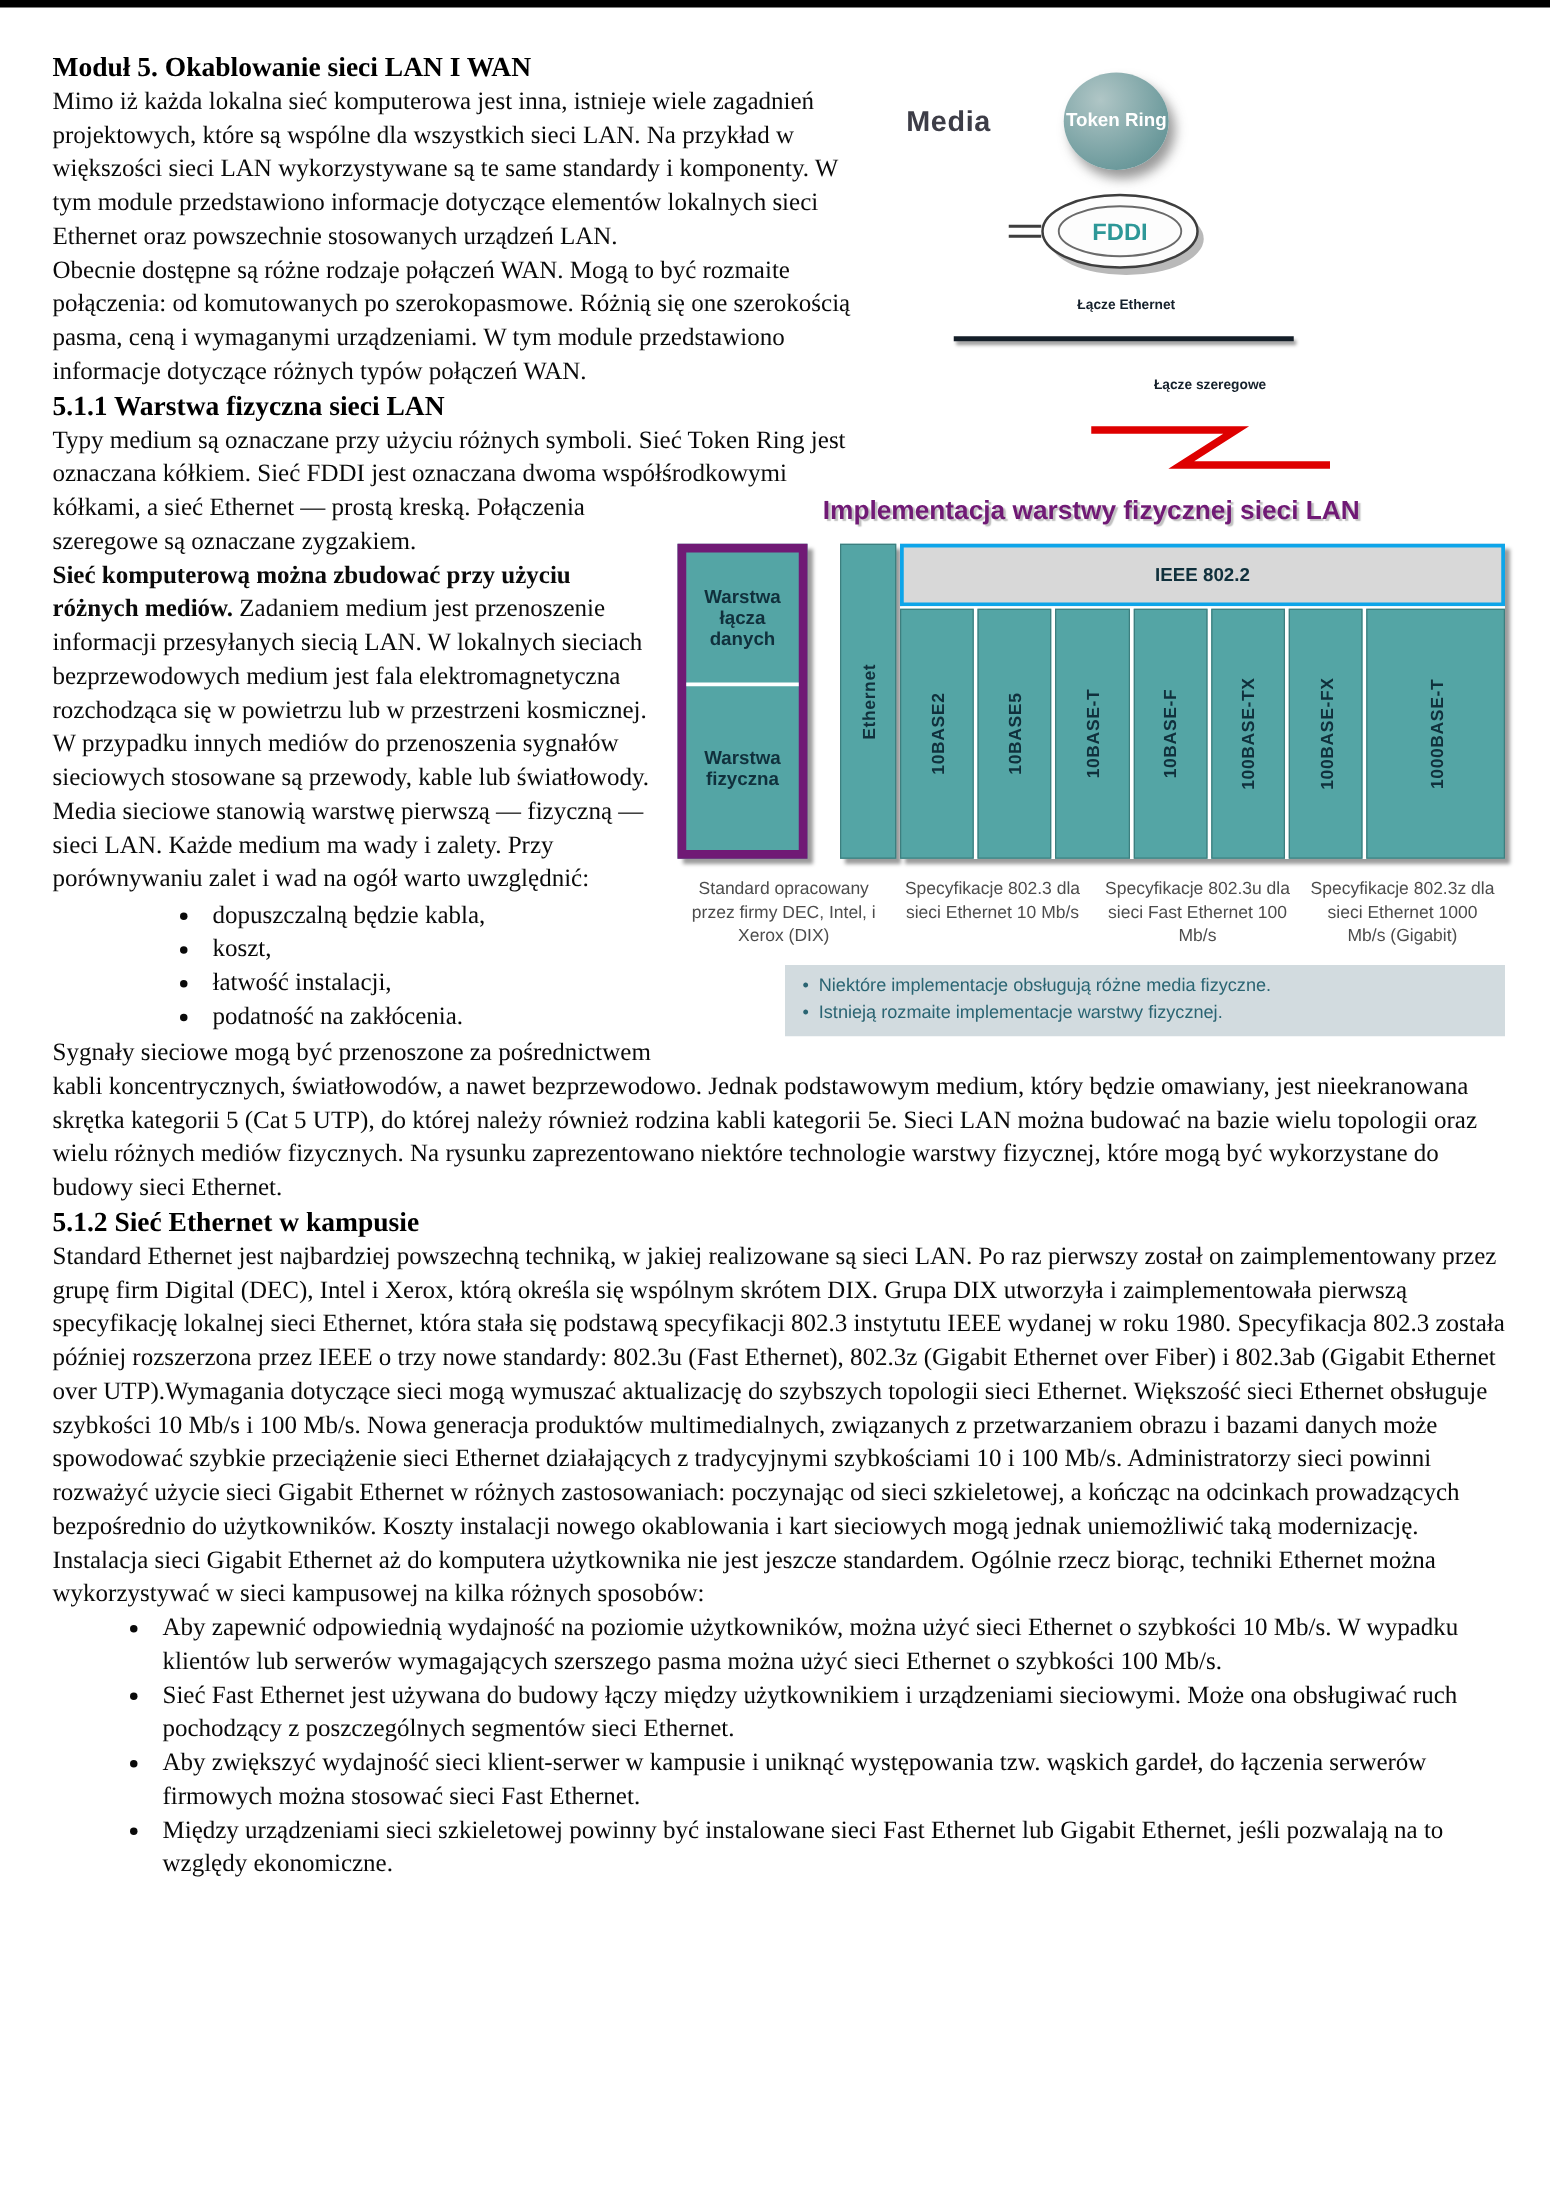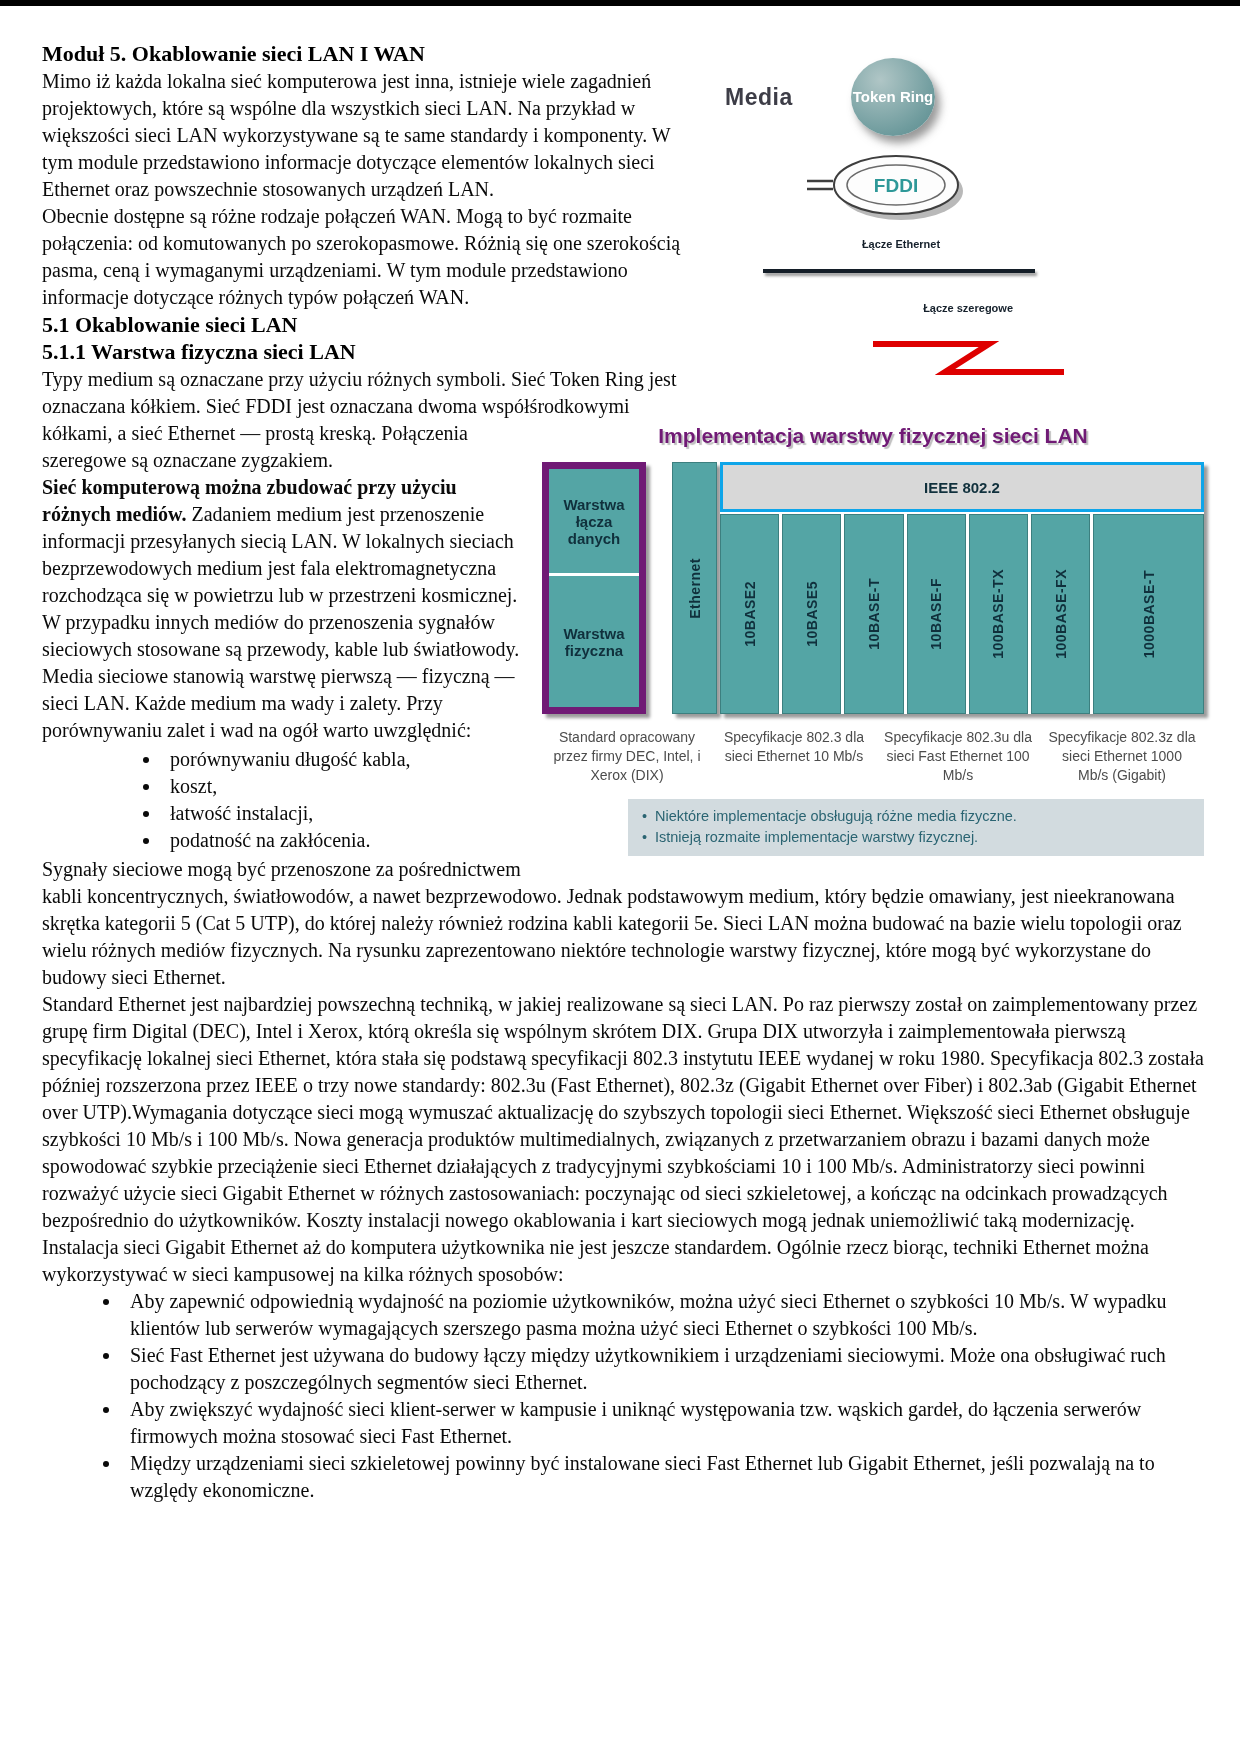--- a/index.html
+++ b/index.html
@@ -84,21 +84,20 @@
     <div class="serial-label">Łącze szeregowe</div>
     <svg class="zigzag" width="195" height="50" viewBox="0 0 195 50">
       <polyline points="2,12 118,12 74,40 193,40" fill="none" stroke="#de0000" stroke-width="6"></polyline>
     </svg>
   </aside>
 
   <h1>Moduł 5. Okablowanie sieci LAN I WAN</h1>
   <p>Mimo iż każda lokalna sieć komputerowa jest inna, istnieje wiele zagadnień projektowych, które są wspólne dla wszystkich sieci LAN. Na przykład w większości sieci LAN wykorzystywane są te same standardy i komponenty. W tym module przedstawiono informacje dotyczące elementów lokalnych sieci Ethernet oraz powszechnie stosowanych urządzeń LAN.</p>
   <p>Obecnie dostępne są różne rodzaje połączeń WAN. Mogą to być rozmaite połączenia: od komutowanych po szerokopasmowe. Różnią się one szerokością pasma, ceną i wymaganymi urządzeniami. W tym module przedstawiono informacje dotyczące różnych typów połączeń WAN.</p>
 
-  <h2>5.1 Okablowanie sieci LAN</h2>
   <h2>5.1.1 Warstwa fizyczna sieci LAN</h2>
 
   <p>Typy medium są oznaczane przy użyciu różnych symboli. Sieć Token Ring jest oznaczana kółkiem. Sieć FDDI jest oznaczana dwoma współśrodkowymi</p>
 
   <figure class="lan-fig">
     <div class="lan-title">Implementacja warstwy fizycznej sieci LAN</div>
 
     <div class="lan-grid">
       <div class="lan-left">
         <div class="lan-cell">Warstwa łącza danych</div>
@@ -147,28 +146,29 @@
       <div class="note">Niektóre implementacje obsługują różne media fizyczne.</div>
       <div class="note">Istnieją rozmaite implementacje warstwy fizycznej.</div>
     </div>
   </figure>
 
   <p>kółkami, a sieć Ethernet — prostą kreską. Połączenia szeregowe są oznaczane zygzakiem.</p>
 
   <p><strong>Sieć komputerową można zbudować przy użyciu różnych mediów.</strong> <span>Zadaniem medium jest przenoszenie informacji przesyłanych siecią LAN. W lokalnych sieciach bezprzewodowych medium jest fala elektromagnetyczna rozchodząca się w powietrzu lub w przestrzeni kosmicznej. W przypadku innych mediów do przenoszenia sygnałów sieciowych stosowane są przewody, kable lub światłowody. Media sieciowe stanowią warstwę pierwszą — fizyczną — sieci LAN. Każde medium ma wady i zalety. Przy porównywaniu zalet i wad na ogół warto uwzględnić:</span></p>
 
   <ul class="criteria">
-    <li>porównywaniu długość kabla,</li>
+    <li>dopuszczalną będzie kabla,</li>
     <li>koszt,</li>
     <li>łatwość instalacji,</li>
     <li>podatność na zakłócenia.</li>
   </ul>
 
   <p>Sygnały sieciowe mogą być przenoszone za pośrednictwem kabli koncentrycznych, światłowodów, a nawet bezprzewodowo. Jednak podstawowym medium, który będzie omawiany, jest nieekranowana skrętka kategorii 5 (Cat 5 UTP), do której należy również rodzina kabli kategorii 5e. Sieci LAN można budować na bazie wielu topologii oraz wielu różnych mediów fizycznych. Na rysunku zaprezentowano niektóre technologie warstwy fizycznej, które mogą być wykorzystane do budowy sieci Ethernet.</p>
 
+  <h2>5.1.2 Sieć Ethernet w kampusie</h2>
   <p>Standard Ethernet jest najbardziej powszechną techniką, w jakiej realizowane są sieci LAN. Po raz pierwszy został on zaimplementowany przez grupę firm Digital (DEC), Intel i Xerox, którą określa się wspólnym skrótem DIX. Grupa DIX utworzyła i zaimplementowała pierwszą specyfikację lokalnej sieci Ethernet, która stała się podstawą specyfikacji 802.3 instytutu IEEE wydanej w roku 1980. Specyfikacja 802.3 została później rozszerzona przez IEEE o trzy nowe standardy: 802.3u (Fast Ethernet), 802.3z (Gigabit Ethernet over Fiber) i 802.3ab (Gigabit Ethernet over UTP).Wymagania dotyczące sieci mogą wymuszać aktualizację do szybszych topologii sieci Ethernet. Większość sieci Ethernet obsługuje szybkości 10 Mb/s i 100 Mb/s. Nowa generacja produktów multimedialnych, związanych z przetwarzaniem obrazu i bazami danych może spowodować szybkie przeciążenie sieci Ethernet działających z tradycyjnymi szybkościami 10 i 100 Mb/s. Administratorzy sieci powinni rozważyć użycie sieci Gigabit Ethernet w różnych zastosowaniach: poczynając od sieci szkieletowej, a kończąc na odcinkach prowadzących bezpośrednio do użytkowników. Koszty instalacji nowego okablowania i kart sieciowych mogą jednak uniemożliwić taką modernizację. Instalacja sieci Gigabit Ethernet aż do komputera użytkownika nie jest jeszcze standardem. Ogólnie rzecz biorąc, techniki Ethernet można wykorzystywać w sieci kampusowej na kilka różnych sposobów:</p>
 
   <ul class="campus">
     <li>Aby zapewnić odpowiednią wydajność na poziomie użytkowników, można użyć sieci Ethernet o szybkości 10 Mb/s. W wypadku klientów lub serwerów wymagających szerszego pasma można użyć sieci Ethernet o szybkości 100 Mb/s.</li>
     <li>Sieć Fast Ethernet jest używana do budowy łączy między użytkownikiem i urządzeniami sieciowymi. Może ona obsługiwać ruch pochodzący z poszczególnych segmentów sieci Ethernet.</li>
     <li>Aby zwiększyć wydajność sieci klient-serwer w kampusie i uniknąć występowania tzw. wąskich gardeł, do łączenia serwerów firmowych można stosować sieci Fast Ethernet.</li>
     <li>Między urządzeniami sieci szkieletowej powinny być instalowane sieci Fast Ethernet lub Gigabit Ethernet, jeśli pozwalają na to względy ekonomiczne.</li>
   </ul>
 
 </div>

